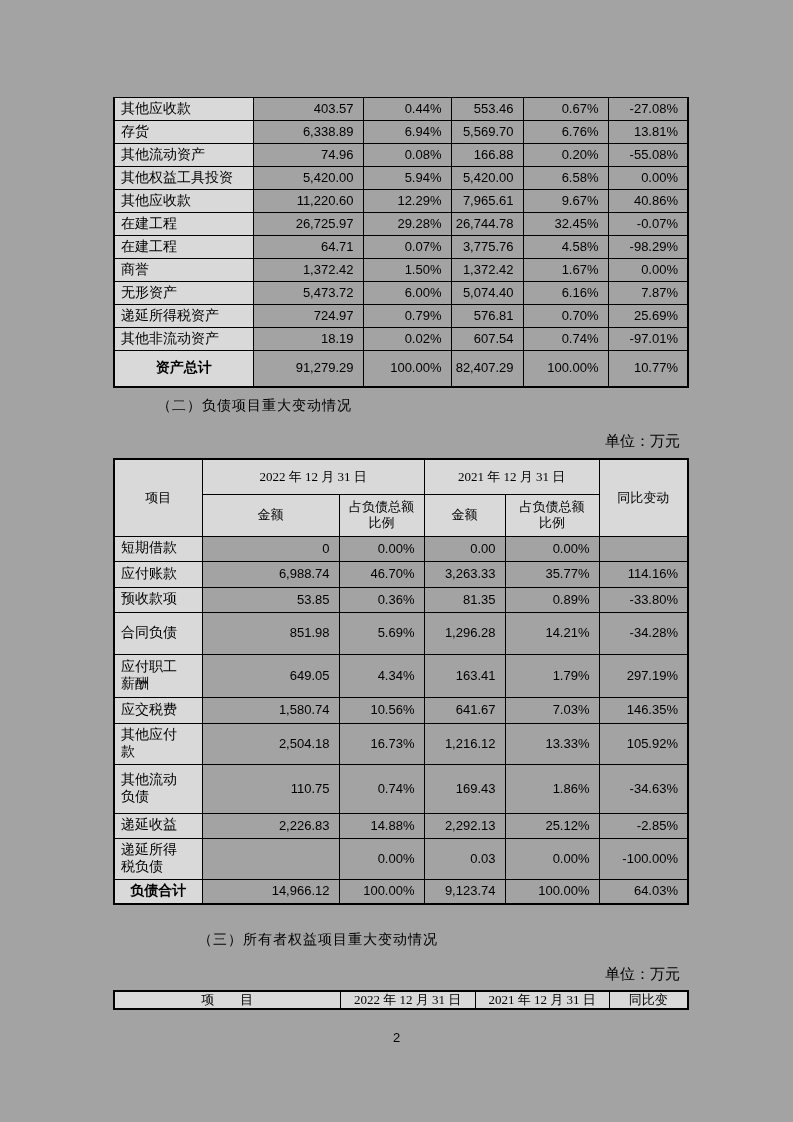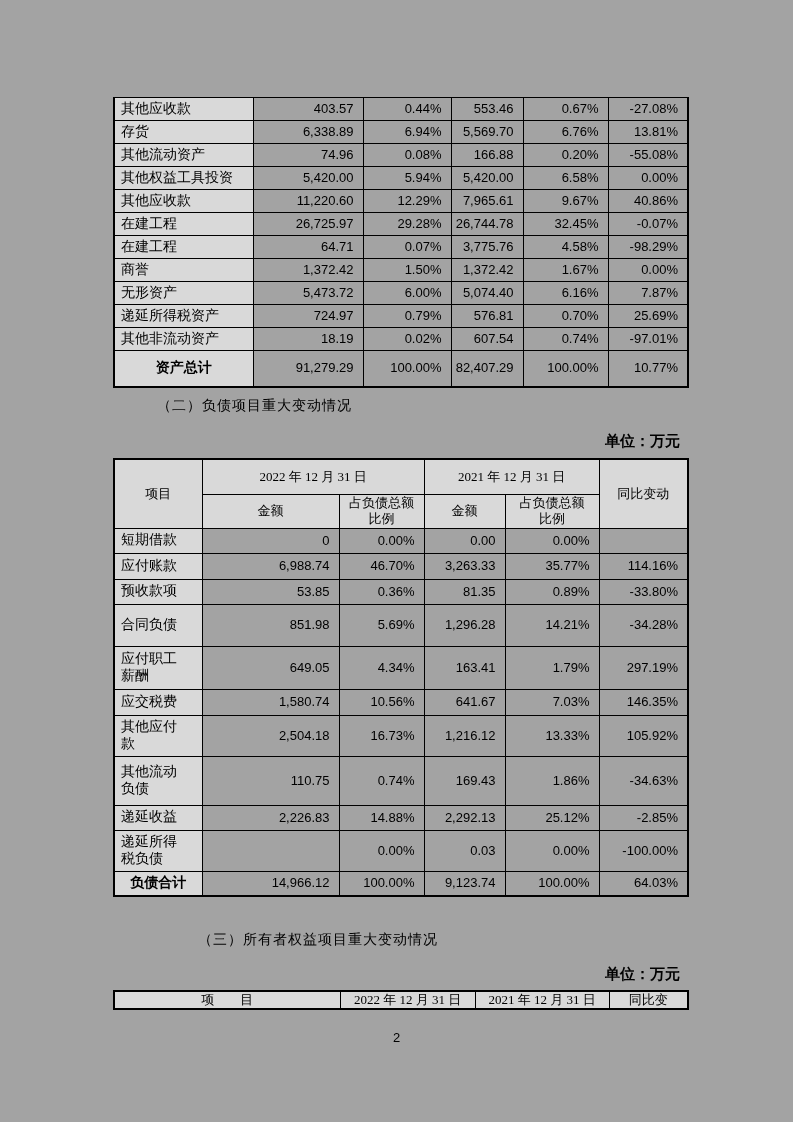--- a/index.html
+++ b/index.html
@@ -12,21 +12,21 @@
   .lbl{background:#d9d9d9;font-family:"Liberation Serif",serif;font-size:14px;
        text-align:left;padding:0 3px 0 6px;white-space:pre-line;}
   .num{font-family:"Liberation Sans",sans-serif;font-size:13px;text-align:right;
        padding:0 9px 0 2px;}
   .hdr{background:#d9d9d9;font-family:"Liberation Serif",serif;font-size:13px;
        text-align:center;white-space:pre-line;padding:0 2px;}
   .tlbl{background:#d9d9d9;font-weight:bold;text-align:center;padding:0;
         font-family:"Liberation Serif",serif;font-size:14px;}
   .b{font-weight:normal;}
   .heading{position:absolute;left:157px;font-size:14px;letter-spacing:1px;}
-  .unit{position:absolute;left:113px;width:567px;text-align:right;font-size:15px;font-weight:bold;}
+  .unit{position:absolute;left:113px;width:567px;text-align:right;font-size:15px;}
   .pageno{position:absolute;left:0;width:100%;text-align:center;
           font-family:"Liberation Sans",sans-serif;font-size:13px;}
 </style>
 </head>
 <body>
 
 <div class="page">
 
   <table class="tbl" id="assets-table" style="top:97px;width:574px;">
     <colgroup>
@@ -149,21 +149,21 @@
         <col style="width:94px">
         <col style="width:89px">
     </colgroup>
     <tbody>
       <tr style="height:35px">
         <td class="hdr" rowspan="2">项目</td>
         <td class="hdr" colspan="2">2022 年 12 月 31 日</td>
         <td class="hdr" colspan="2">2021 年 12 月 31 日</td>
         <td class="hdr" rowspan="2">同比变动</td>
       </tr>
-      <tr style="height:34px">
+      <tr style="height:42px">
         <td class="hdr">金额</td>
         <td class="hdr">占负债总额
 比例</td>
         <td class="hdr">金额</td>
         <td class="hdr">占负债总额
 比例</td>
       </tr>
       <tr style="height:25px">
         <td class="lbl">短期借款</td>
         <td class="num">0</td>

